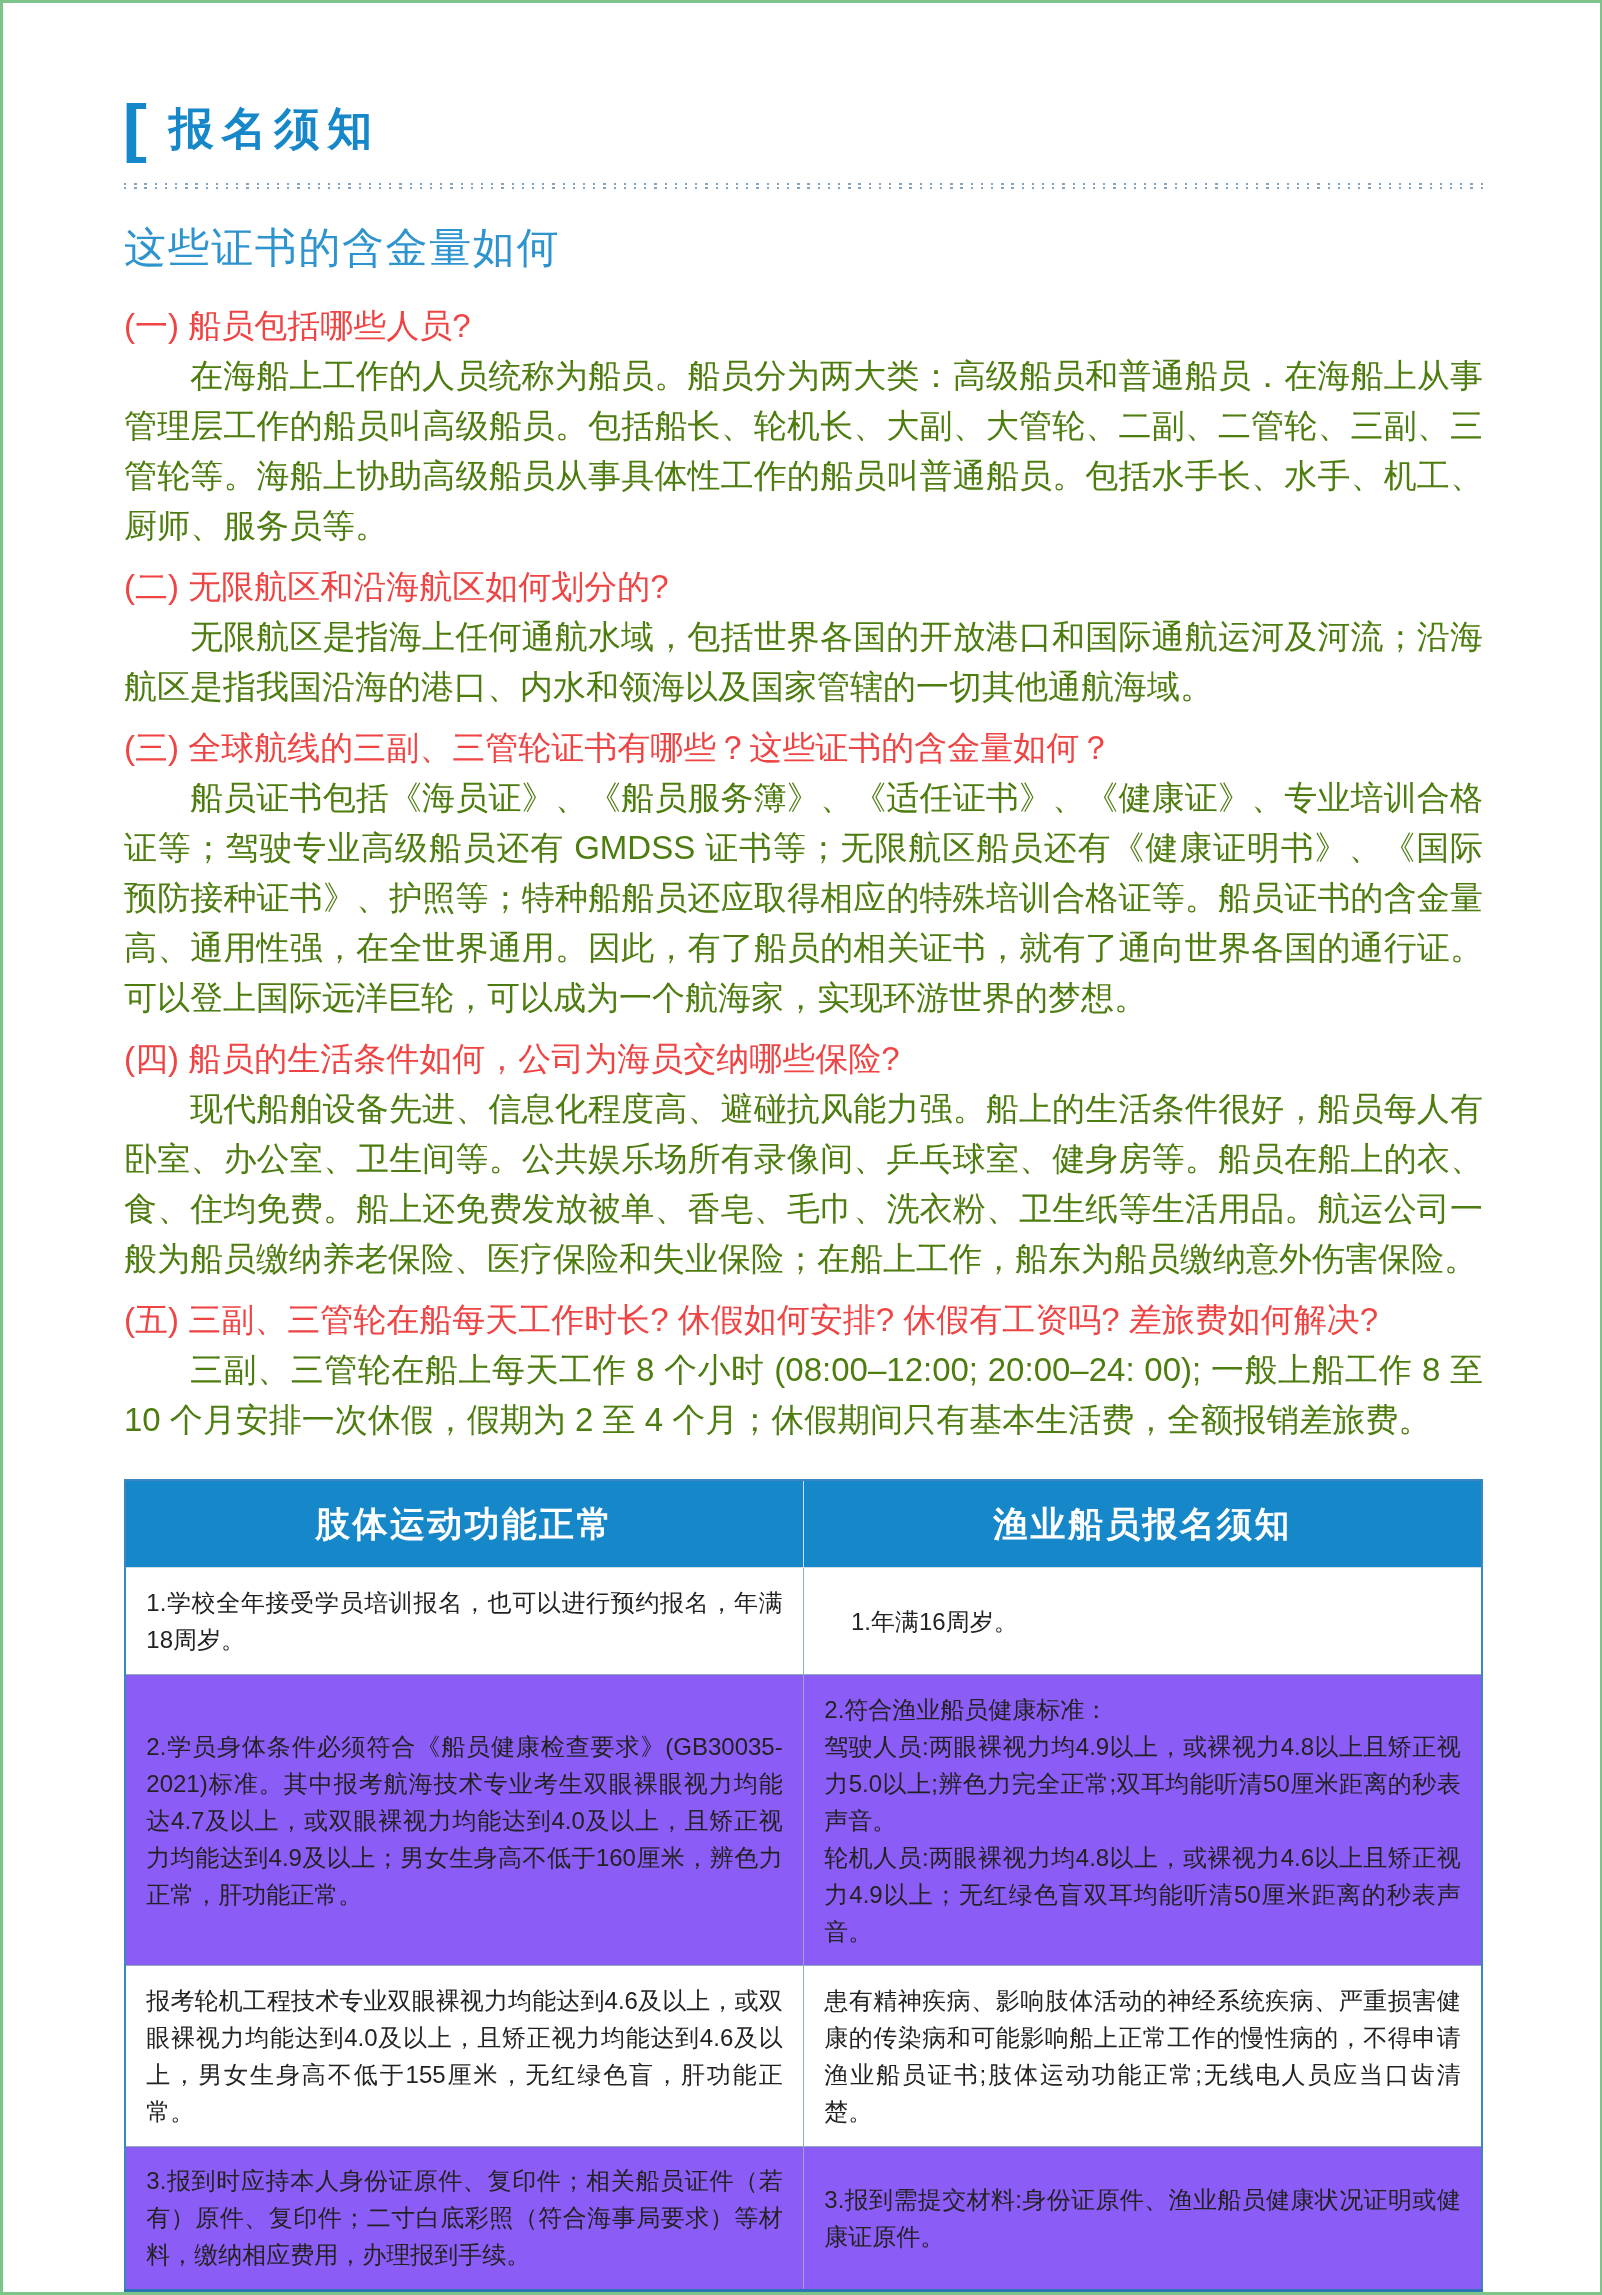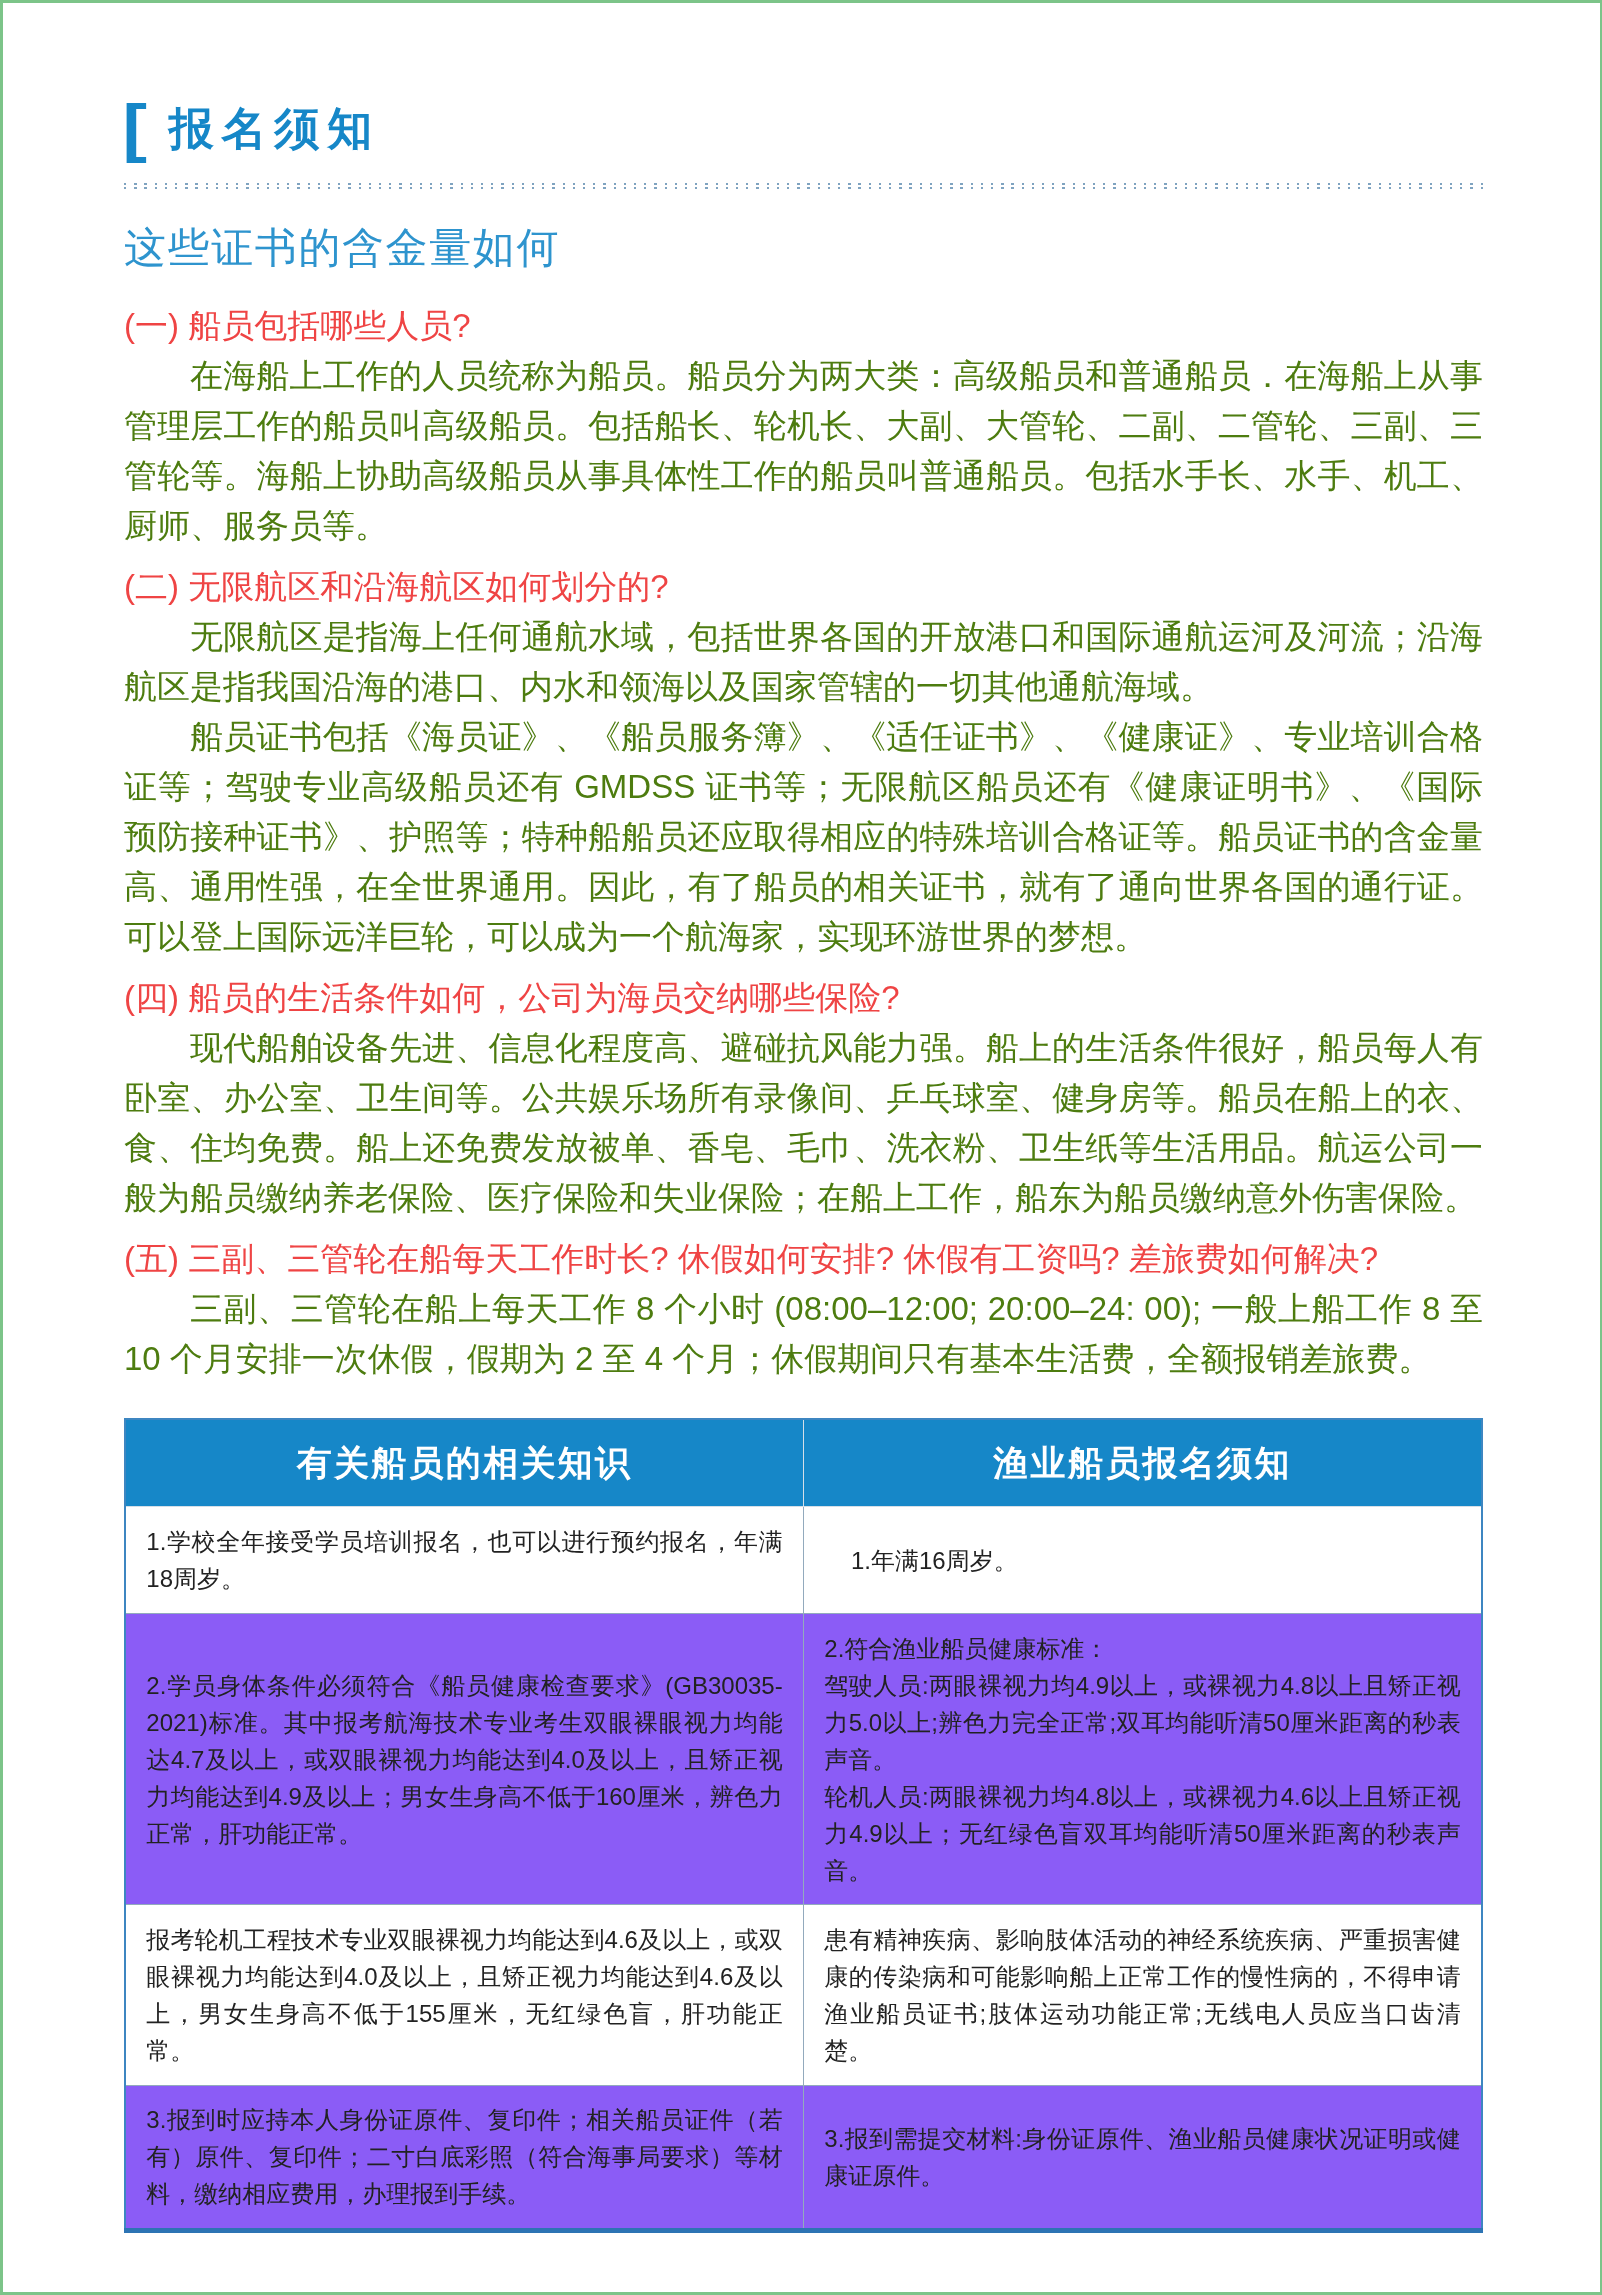--- a/index.html
+++ b/index.html
@@ -122,32 +122,33 @@
   </header>
 
   <main>
 
     <p class="q">(一) 船员包括哪些人员?</p>
     <p class="a">在海船上工作的人员统称为船员。船员分为两大类：高级船员和普通船员．在海船上从事管理层工作的船员叫高级船员。包括船长、轮机长、大副、大管轮、二副、二管轮、三副、三管轮等。海船上协助高级船员从事具体性工作的船员叫普通船员。包括水手长、水手、机工、厨师、服务员等。</p>
 
     <p class="q">(二) 无限航区和沿海航区如何划分的?</p>
     <p class="a">无限航区是指海上任何通航水域，包括世界各国的开放港口和国际通航运河及河流；沿海航区是指我国沿海的港口、内水和领海以及国家管辖的一切其他通航海域。</p>
 
+    <p class="q">(三) 全球航线的三副、三管轮证书有哪些？这些证书的含金量如何？</p>
     <p class="a">船员证书包括《海员证》、《船员服务簿》、《适任证书》、《健康证》、专业培训合格证等；驾驶专业高级船员还有 GMDSS 证书等；无限航区船员还有《健康证明书》、《国际预防接种证书》、护照等；特种船船员还应取得相应的特殊培训合格证等。船员证书的含金量高、通用性强，在全世界通用。因此，有了船员的相关证书，就有了通向世界各国的通行证。可以登上国际远洋巨轮，可以成为一个航海家，实现环游世界的梦想。</p>
 
     <p class="q">(四) 船员的生活条件如何，公司为海员交纳哪些保险?</p>
     <p class="a">现代船舶设备先进、信息化程度高、避碰抗风能力强。船上的生活条件很好，船员每人有卧室、办公室、卫生间等。公共娱乐场所有录像间、乒乓球室、健身房等。船员在船上的衣、食、住均免费。船上还免费发放被单、香皂、毛巾、洗衣粉、卫生纸等生活用品。航运公司一般为船员缴纳养老保险、医疗保险和失业保险；在船上工作，船东为船员缴纳意外伤害保险。</p>
 
     <p class="q">(五) 三副、三管轮在船每天工作时长? 休假如何安排? 休假有工资吗? 差旅费如何解决?</p>
     <p class="a">三副、三管轮在船上每天工作 8 个小时 (08:00–12:00; 20:00–24: 00); 一般上船工作 8 至 10 个月安排一次休假，假期为 2 至 4 个月；休假期间只有基本生活费，全额报销差旅费。</p>
 
     <table class="notice">
       <thead>
         <tr>
-          <th>有关船员的相关知识</th>
+          <th>肢体运动功能正常</th>
           <th>渔业船员报名须知</th>
         </tr>
       </thead>
       <tbody>
         <tr>
           <td>1.学校全年接受学员培训报名，也可以进行预约报名，年满18周岁。</td>
           <td class="pad-more">1.年满16周岁。</td>
         </tr>
         <tr class="alt">
           <td>2.学员身体条件必须符合《船员健康检查要求》(GB30035- 2021)标准。其中报考航海技术专业考生双眼裸眼视力均能达4.7及以上，或双眼裸视力均能达到4.0及以上，且矫正视力均能达到4.9及以上；男女生身高不低于160厘米，辨色力正常，肝功能正常。</td>

